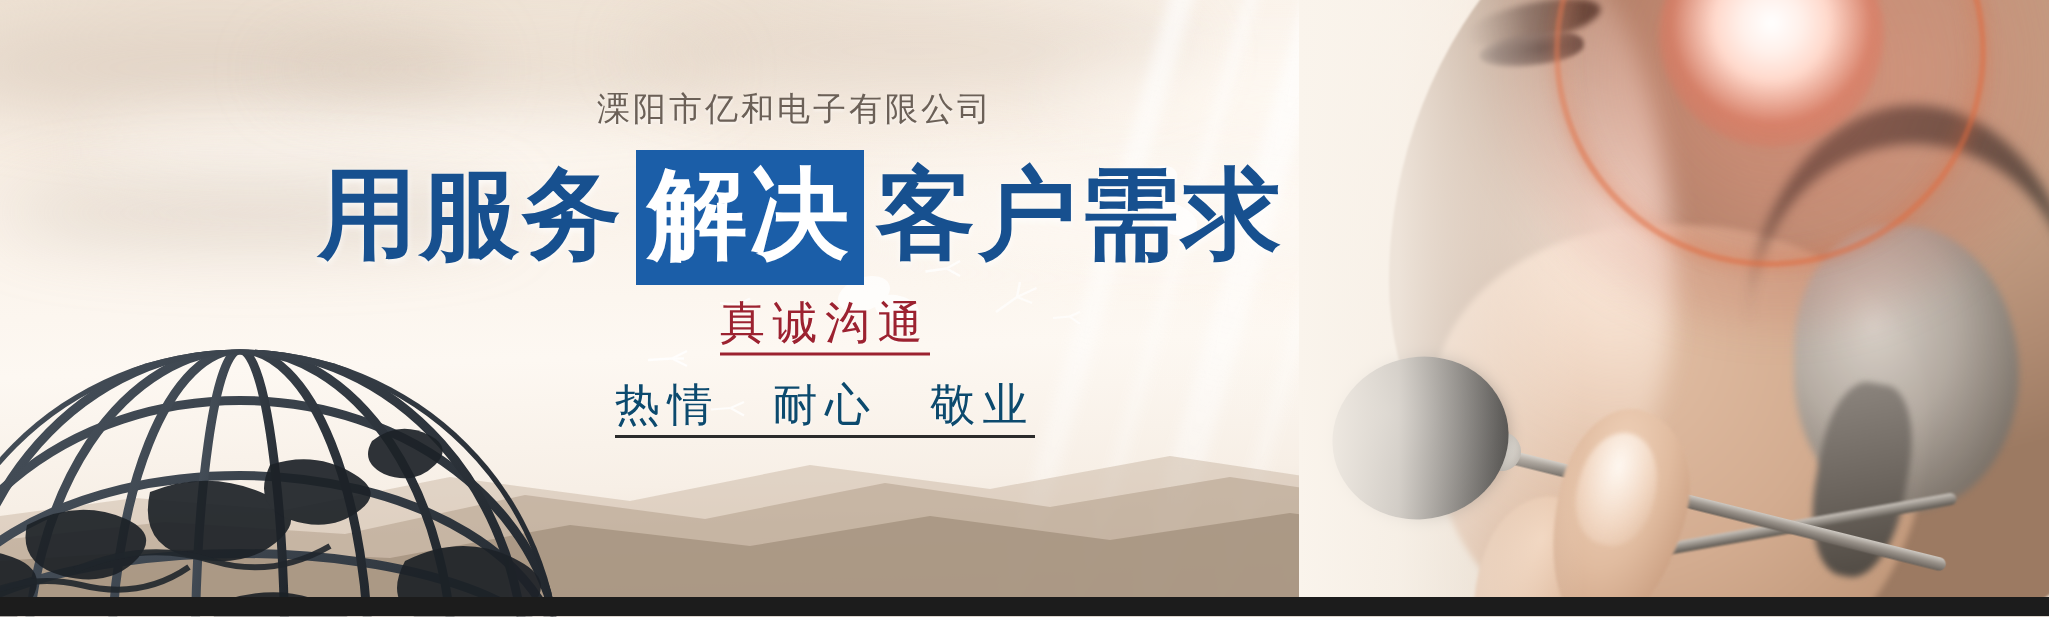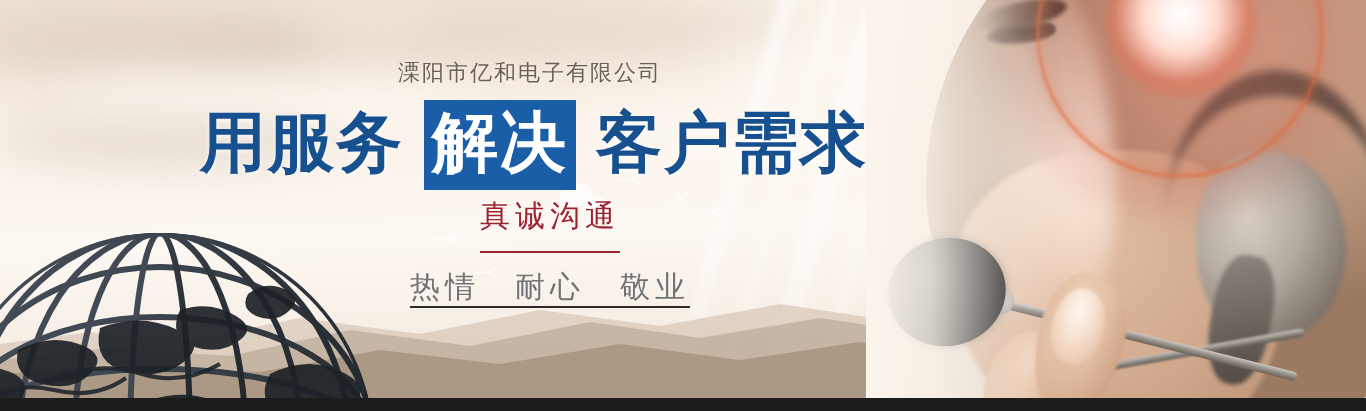--- a/index.html
+++ b/index.html
@@ -301,53 +301,53 @@
     color: #17508f;
     letter-spacing: 2px;
     text-shadow: 0 2px 5px rgba(255,255,255,0.75);
     font-family: "DejaVu Sans", "Liberation Sans", sans-serif;
   }
   .headline .hl-mark {
     display: inline-block;
     background: #1b5ea8;
     color: #ffffff;
     padding: 4px 8px 8px 8px;
-    margin: 0 20px;
+    margin: 0 8px;
     text-shadow: none;
     vertical-align: baseline;
   }
 
   .slogan { position: absolute; left: 0; top: 198px; width: 1100px; text-align: center; }
   .slogan-row { margin: 0; padding: 0; }
 
   .cn-red {
     display: inline-block;
     font-size: 30px;
     line-height: 36px;
     color: #9c2230;
     letter-spacing: 5px;
     border-bottom: 2px solid #9c2230;
-    padding-bottom: 17px;
+    padding-bottom: 1px;
     font-family: "DejaVu Sans", "Liberation Sans", sans-serif;
     text-shadow: 0 1px 2px rgba(255,255,255,0.55);
   }
   .en-line {
     font-size: 23px;
     line-height: 30px;
     color: #2b2b2b;
     letter-spacing: .6px;
     margin-top: 4px;
     font-family: "DejaVu Sans", "Liberation Sans", sans-serif;
     text-shadow: 0 1px 2px rgba(255,255,255,0.5);
   }
   .cn-dark {
     display: inline-block;
     font-size: 30px;
     line-height: 36px;
-    color: #737373;
+    color: #0c4a6e;
     letter-spacing: 5px;
     border-bottom: 2px solid #2b2b2b;
     padding-bottom: 1px;
     margin-top: 16px;
     font-family: "DejaVu Sans", "Liberation Sans", sans-serif;
     text-shadow: 0 1px 2px rgba(255,255,255,0.55);
   }
 
   
   .bottom-bar {

